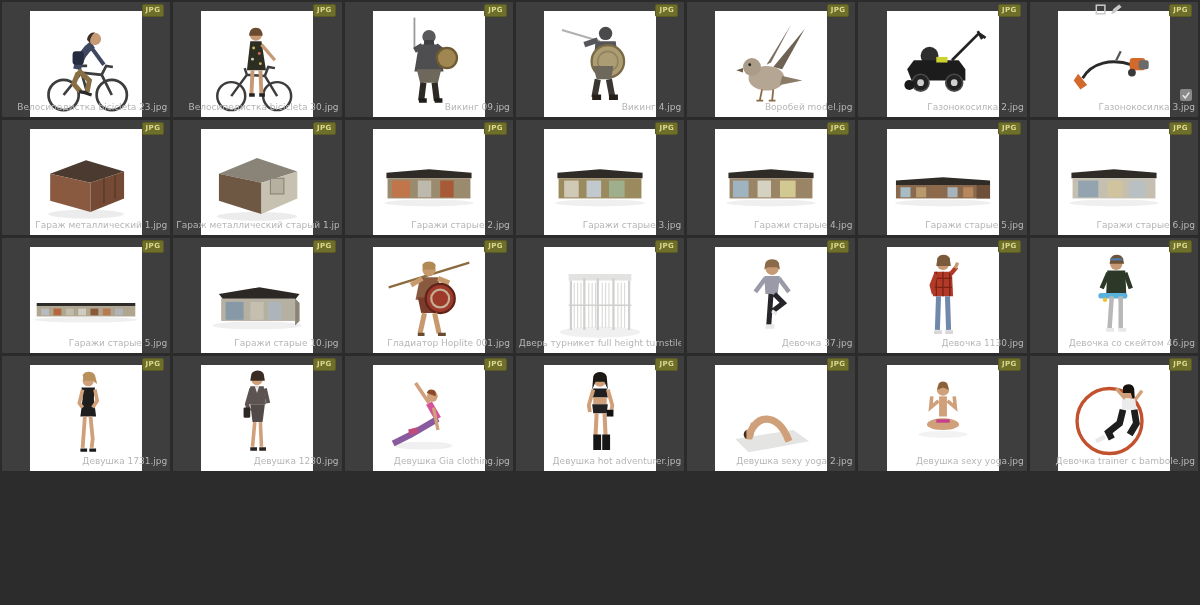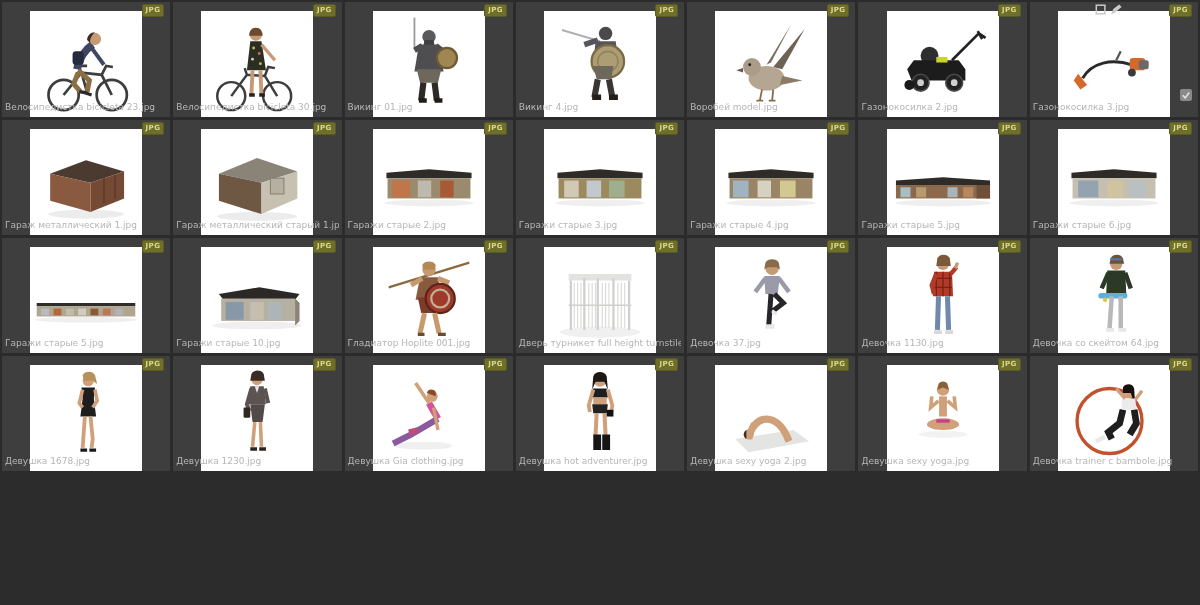--- a/index.html
+++ b/index.html
@@ -3,21 +3,21 @@
 <meta charset="utf-8">
 <style>
   html,body{margin:0;padding:0;background:#2c2c2c;}
   body{font-family:"DejaVu Sans",sans-serif;}
   .browser{width:1200px;height:473px;box-sizing:border-box;background:#2b2b2b;
     display:grid;grid-template-columns:repeat(7,1fr);grid-template-rows:repeat(4,1fr);
     gap:3px;padding:2px;overflow:hidden;}
   .cell{background:#3e3e3e;position:relative;overflow:hidden;}
   .thumb{width:112px;height:112px;background:#ffffff;margin:9px auto 0 auto;display:block;}
   .thumb svg{width:100%;height:100%;display:block;}
-  .fname{position:absolute;bottom:4px;left:3px;right:3px;text-align:left;
+  .fname{position:absolute;bottom:4px;left:3px;right:3px;text-align:right;
     font-size:9px;line-height:11px;color:#b6b6b6;white-space:nowrap;overflow:hidden;}
   .badge{position:absolute;top:2px;right:6px;z-index:3;background:#6f6f2c;color:#ddd98c;
     font-size:7px;font-weight:bold;line-height:9px;padding:1px 3px;border-radius:2px;
     letter-spacing:.4px;border:1px solid #5a5a22;}
   .hover-icons{position:absolute;top:2px;left:50%;transform:translateX(-70%);
     display:flex;gap:4px;align-items:center;z-index:3;}
   .hicon{display:inline-block;line-height:0;cursor:pointer;}
   .check{position:absolute;right:6px;bottom:16px;z-index:3;line-height:0;cursor:pointer;}
 </style>
 </head>
@@ -332,21 +332,21 @@
 
   <div class="cell">
     <span class="badge">JPG</span>
 
     <div class="thumb" title="viking raising sword with shield">
       <svg viewBox="0 0 100 100" preserveAspectRatio="xMidYMid meet">
           <use href="#t-viking-1" xlink:href="#t-viking-1"></use>
         </svg>
     </div>
 
-    <div class="fname">Викинг 01.jpg</div>
+    <div class="fname">Викинг 09.jpg</div>
   </div>
 
   <div class="cell">
     <span class="badge">JPG</span>
 
     <div class="thumb" title="viking with round shield and sword">
       <svg viewBox="0 0 100 100" preserveAspectRatio="xMidYMid meet">
           <use href="#t-viking-2" xlink:href="#t-viking-2"></use>
         </svg>
     </div>
@@ -564,33 +564,33 @@
 
   <div class="cell">
     <span class="badge">JPG</span>
 
     <div class="thumb" title="girl holding skateboard">
       <svg viewBox="0 0 100 100" preserveAspectRatio="xMidYMid meet">
           <use href="#t-girl-skate" xlink:href="#t-girl-skate"></use>
         </svg>
     </div>
 
-    <div class="fname">Девочка со скейтом 64.jpg</div>
+    <div class="fname">Девочка со скейтом 46.jpg</div>
   </div>
 
   <div class="cell">
     <span class="badge">JPG</span>
 
     <div class="thumb" title="woman in black dress">
       <svg viewBox="0 0 100 100" preserveAspectRatio="xMidYMid meet">
           <use href="#t-woman-dress" xlink:href="#t-woman-dress"></use>
         </svg>
     </div>
 
-    <div class="fname">Девушка 1678.jpg</div>
+    <div class="fname">Девушка 1731.jpg</div>
   </div>
 
   <div class="cell">
     <span class="badge">JPG</span>
 
     <div class="thumb" title="woman in business suit">
       <svg viewBox="0 0 100 100" preserveAspectRatio="xMidYMid meet">
           <use href="#t-woman-suit" xlink:href="#t-woman-suit"></use>
         </svg>
     </div>

